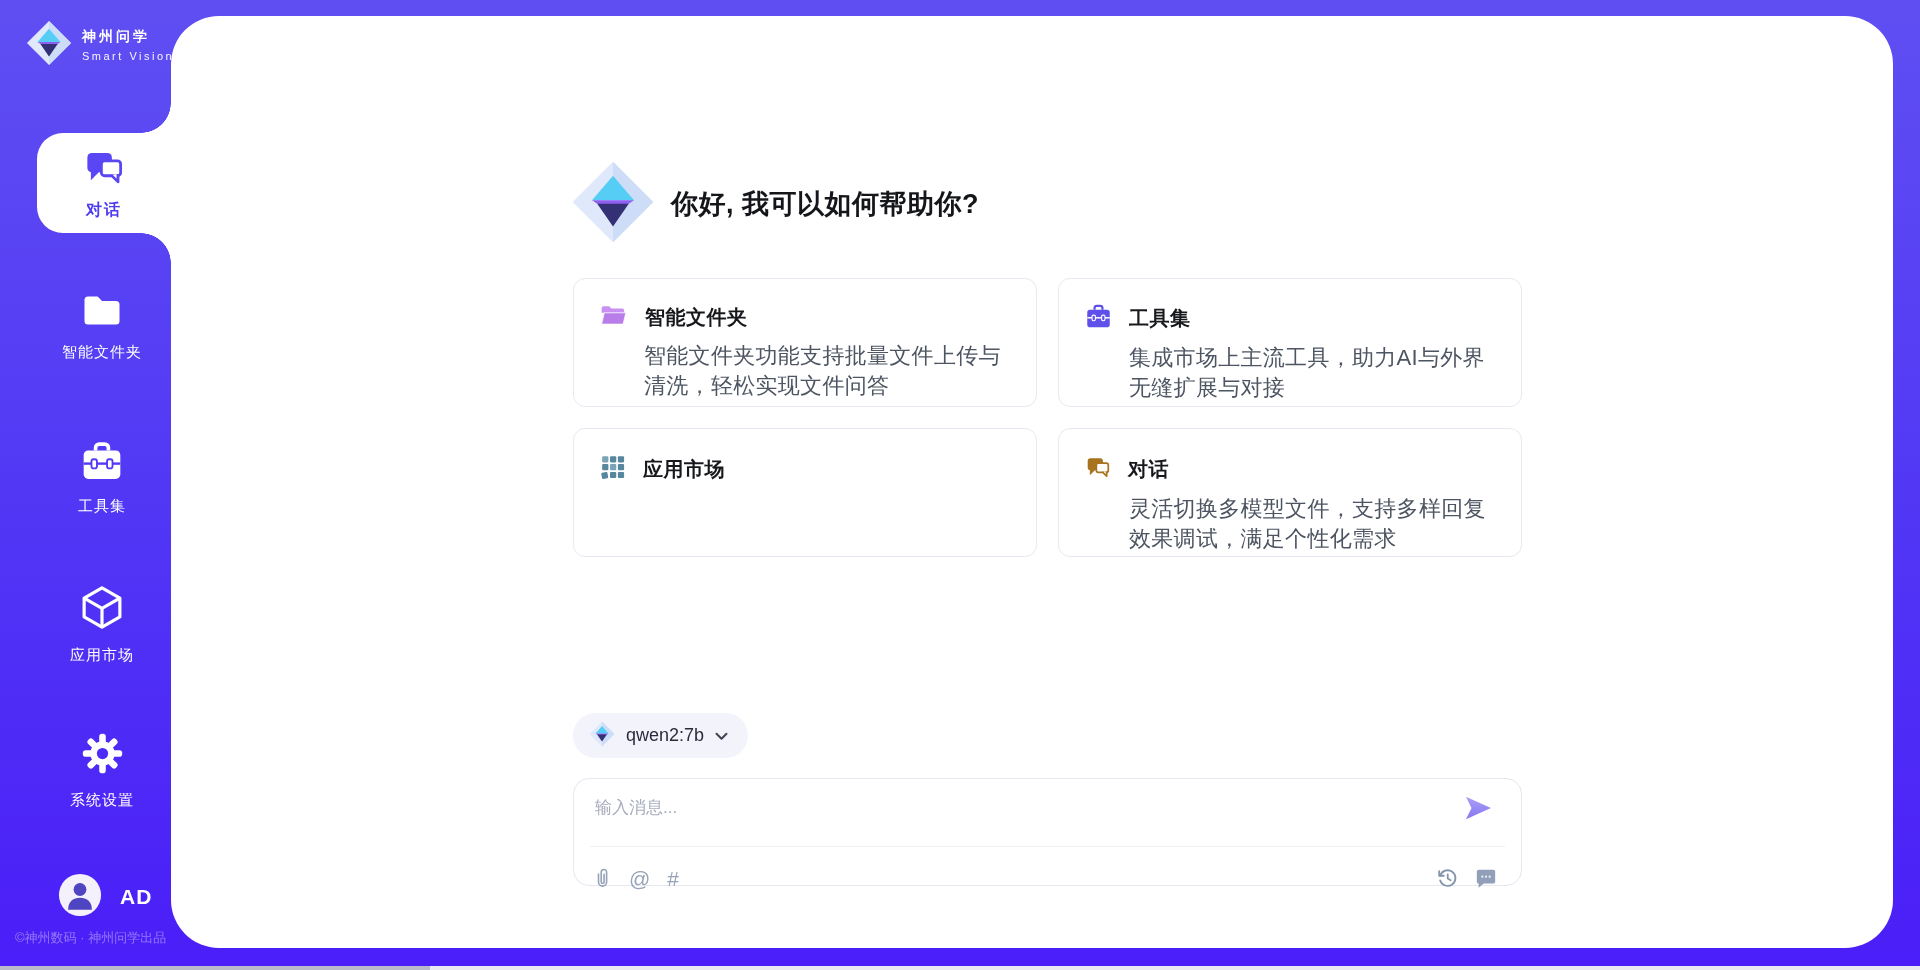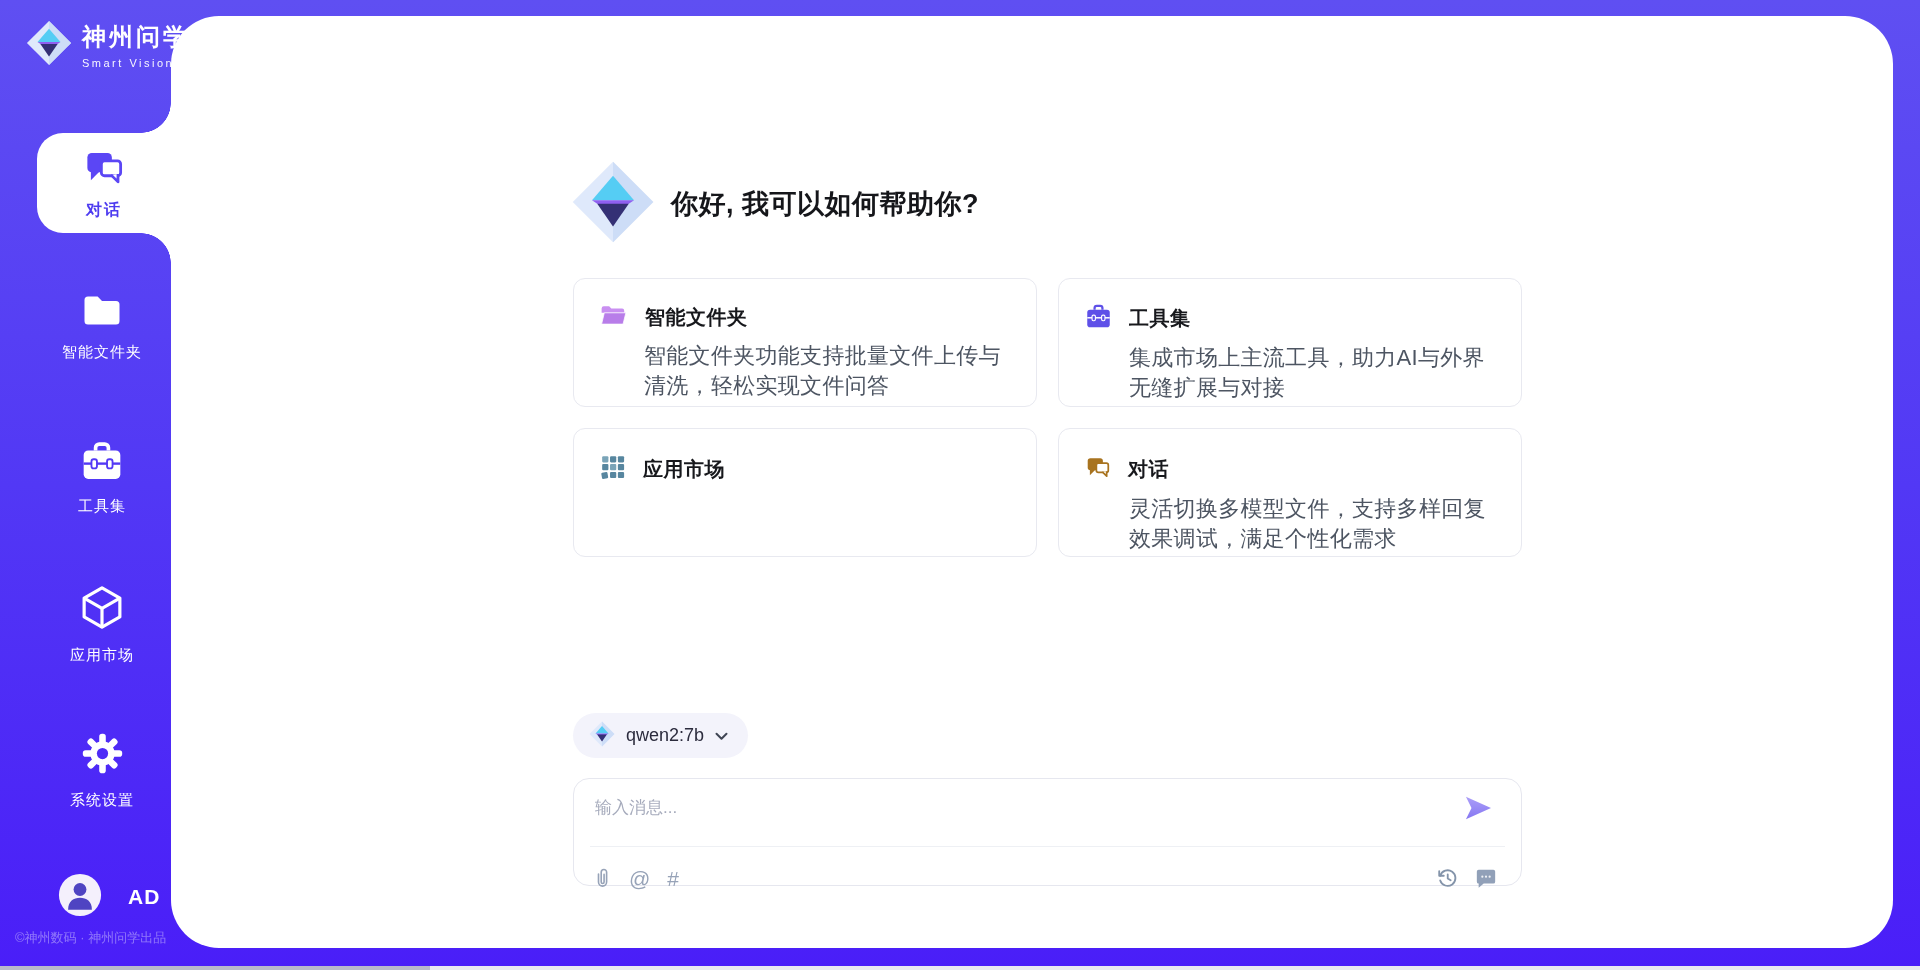--- a/index.html
+++ b/index.html
@@ -6,39 +6,39 @@
   html,body { width:1920px; height:970px; overflow:hidden; }
   body {
     font-family:"Liberation Sans","DejaVu Sans",sans-serif;
     background:linear-gradient(180deg,#5f4ff2 0%,#5238f5 50%,#4a1ef8 100%);
     position:relative;
   }
   .screen { position:absolute; inset:0; }
 
   
   .brand { position:absolute; left:26px; top:20px; display:flex; align-items:center; gap:10px; cursor:pointer; }
-  .brand-name { color:#fff; font-size:24px; font-weight:700; letter-spacing:3px; }
+  .brand-name { color:#fff; font-size:14px; font-weight:700; letter-spacing:3px; }
   .brand-sub { color:#fff; font-size:11px; letter-spacing:2.5px; margin-top:4px; opacity:.95; }
 
   .nav-item { position:absolute; left:28px; width:148px; display:flex; flex-direction:column;
               align-items:center; gap:11px; cursor:pointer; }
   .nav-item .lbl { color:#fff; font-size:15px; letter-spacing:1px; }
 
   .active-tab { position:absolute; left:37px; top:133px; width:134px; height:100px;
                 background:#fff; border-radius:26px 0 0 26px;
                 display:flex; flex-direction:column; align-items:center; justify-content:center;
                 gap:8px; cursor:pointer; }
   .active-tab::before { content:""; position:absolute; right:0; top:-30px; width:30px; height:30px;
                 background:radial-gradient(circle 30px at 0 0, rgba(0,0,0,0) 29.5px, #fff 30px); }
   .active-tab::after  { content:""; position:absolute; right:0; bottom:-30px; width:30px; height:30px;
                 background:radial-gradient(circle 30px at 0 100%, rgba(0,0,0,0) 29.5px, #fff 30px); }
   .active-tab .lbl { color:#4d3bf0; font-size:16px; font-weight:600; letter-spacing:2px; }
 
   .user-row { position:absolute; left:58px; top:873px; display:flex; align-items:center; gap:18px; cursor:pointer; }
-  .user-name { color:#fff; font-size:21px; font-weight:700; letter-spacing:1px;margin-left:8px; }
+  .user-name { color:#fff; font-size:21px; font-weight:700; letter-spacing:1px; }
   .copyright { position:absolute; left:15px; top:929px; color:rgba(255,255,255,.38); font-size:13px; }
 
   
   .panel { position:absolute; left:171px; top:16px; width:1722px; height:932px;
            background:#fff; border-radius:48px; }
 
   .greeting { position:absolute; left:571px; top:160px; display:flex; align-items:center; gap:16px; }
   .greeting h1 { font-size:27px; font-weight:800; color:#15161a; letter-spacing:.5px; }
 
   .cards { position:absolute; left:573px; top:278px; width:949px;

